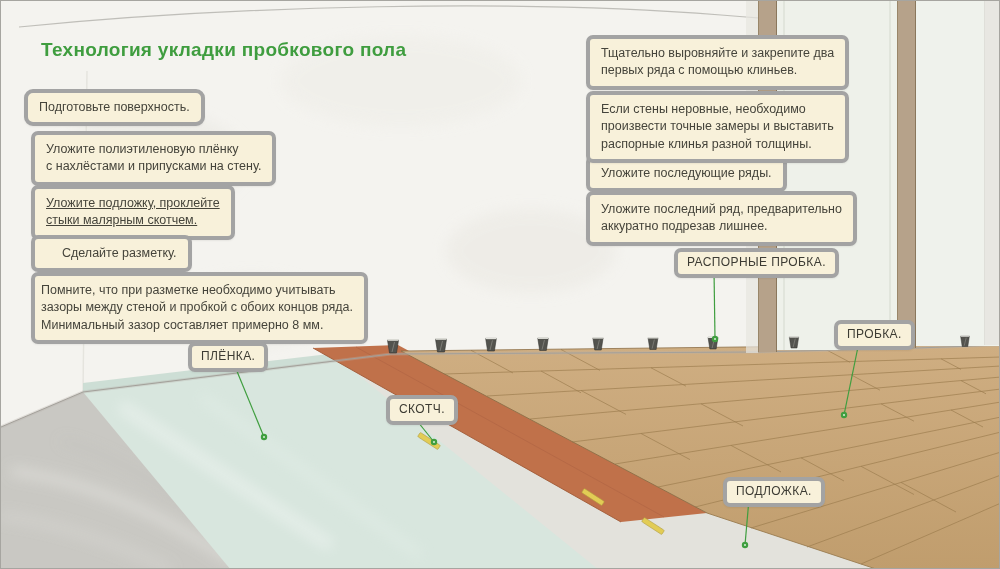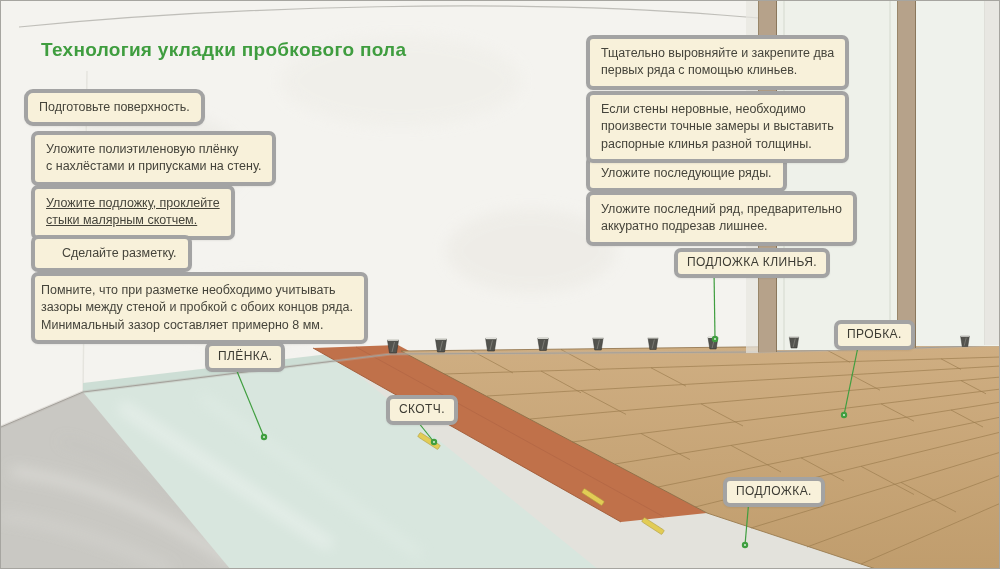--- a/index.html
+++ b/index.html
@@ -16,21 +16,21 @@
   .step, .tag {
     position:absolute; background:#f8f1da; border:4px solid #a3a3a3;
     border-radius:7px; color:#45443b; box-shadow:0 1px 2px rgba(0,0,0,.06);
     white-space:pre-line;
   }
   .step { padding:6px 11px; font-size:12.5px; line-height:1.38; }
   .tag  { padding:3px 9px;  font-size:12px;  line-height:1.3; letter-spacing:.4px; color:#3c3b33; }
   .l1{left:23px;top:88px;border-radius:9px;} .l2{left:30px;top:130px;} .l3{left:30px;top:184px;text-decoration:underline;}
   .l4{left:30px;top:234px;padding-left:27px;} .l5{left:30px;top:271px;padding-left:6px;}
   .r1{left:585px;top:34px;} .r2{left:585px;top:90px;} .r3{left:585px;top:154px;} .r4{left:585px;top:190px;}
-  .t-film{left:204px;top:341px;} .t-tape{left:385px;top:394px;} .t-wedges{left:673px;top:247px;}
+  .t-film{left:187px;top:341px;} .t-tape{left:385px;top:394px;} .t-wedges{left:673px;top:247px;}
   .t-cork{left:833px;top:319px;text-align:right;} .t-underlay{left:722px;top:476px;}
 </style>
 </head>
 <body>
 
 <div class="stage">
 
   <svg class="scene" width="1000" height="569" viewBox="0 0 1000 569">
     <defs>
       <filter id="blur8" x="-40%" y="-40%" width="180%" height="180%">
@@ -175,19 +175,19 @@
 
   <div class="step r1">Тщательно выровняйте и закрепите два
 первых ряда с помощью клиньев.</div>
   <div class="step r3">Уложите последующие ряды.</div>
   <div class="step r2">Если стены неровные, необходимо
 произвести точные замеры и выставить
 распорные клинья разной толщины.</div>
   <div class="step r4">Уложите последний ряд, предварительно
 аккуратно подрезав лишнее.</div>
 
-  <div class="tag t-wedges">ПОДЛОЖКА КЛИНЬЯ.</div>
+  <div class="tag t-wedges">РАСПОРНЫЕ ПРОБКА.</div>
   <div class="tag t-cork">ПРОБКА.</div>
   <div class="tag t-film">ПЛЁНКА.</div>
   <div class="tag t-tape">СКОТЧ.</div>
   <div class="tag t-underlay">ПОДЛОЖКА.</div>
 
 </div>
 
 </body></html>

